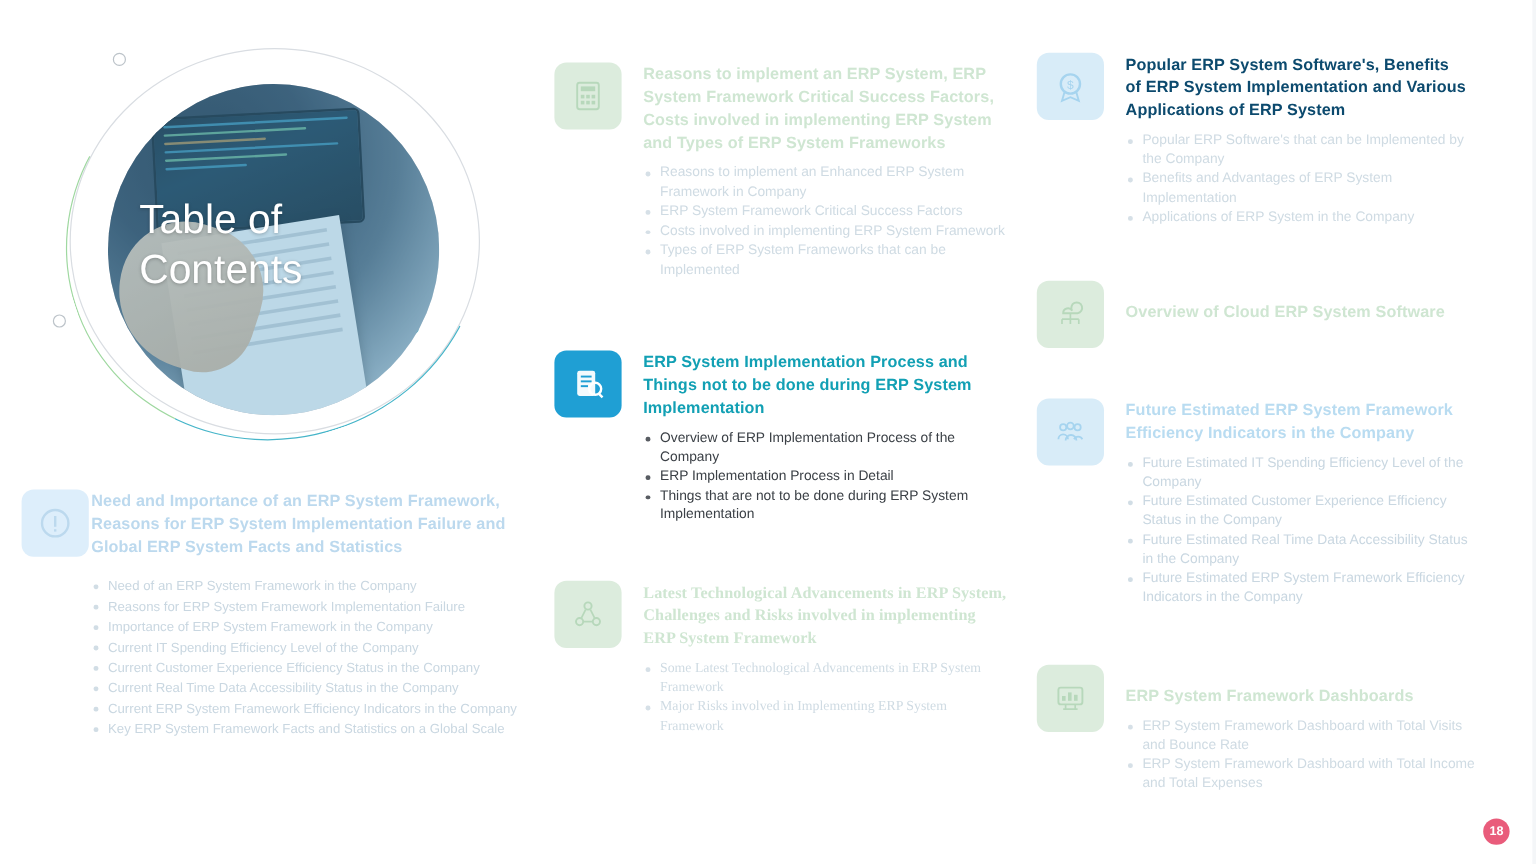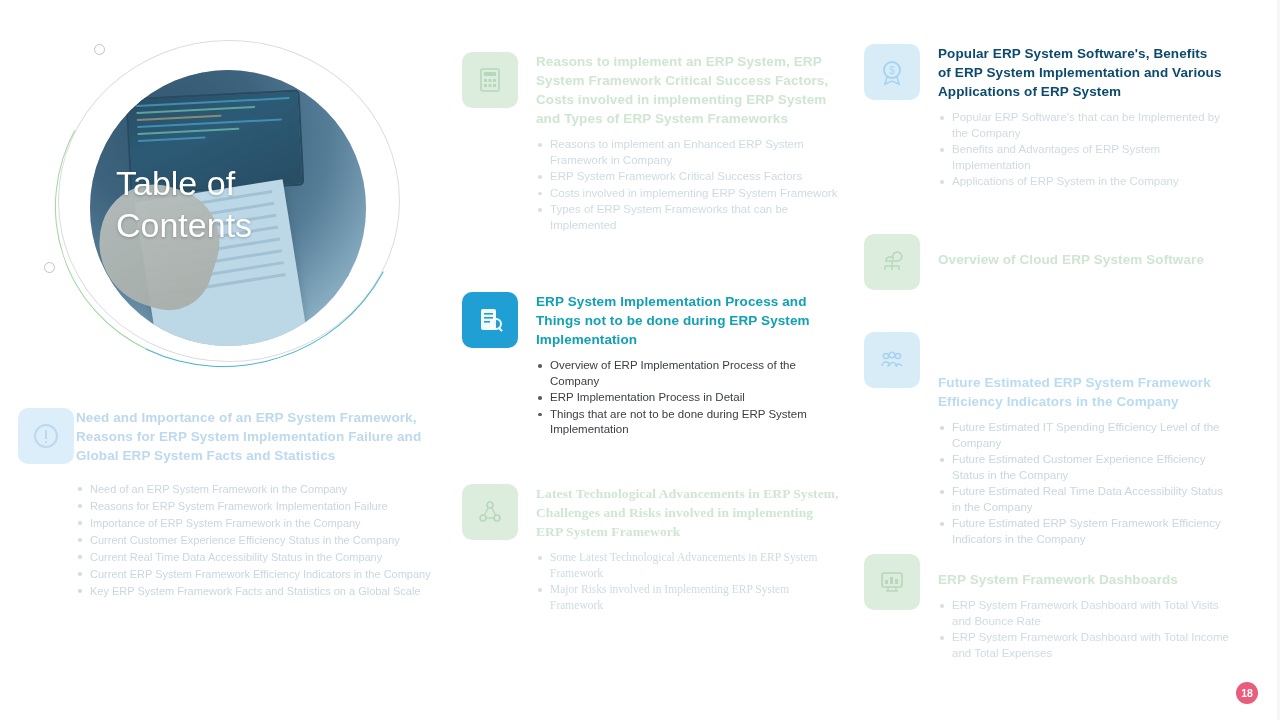--- a/index.html
+++ b/index.html
@@ -178,20 +178,21 @@
         <rect x="14" y="9" width="2" height="9" fill="#bcd9ee"></rect>
         <rect x="14" y="20" width="2" height="2" fill="#bcd9ee"></rect>
       </svg>
     </div>
     <div class="body">
       <h3>Need and Importance of an ERP System Framework, Reasons for ERP System Implementation Failure and Global ERP System Facts and Statistics</h3>
       <ul>
         <li>Need of an ERP System Framework in the Company</li>
         <li>Reasons for ERP System Framework Implementation Failure</li>
         <li>Importance of ERP System Framework in the Company</li>
+        <li>Current IT Spending Efficiency Level of the Company</li>
         <li>Current Customer Experience Efficiency Status in the Company</li>
         <li>Current Real Time Data Accessibility Status in the Company</li>
         <li>Current ERP System Framework Efficiency Indicators in the Company</li>
         <li>Key ERP System Framework Facts and Statistics on a Global Scale</li>
       </ul>
     </div>
   </div>
 
   <div class="block faded-green" style="left:462px;top:52px;width:380px;">
     <div class="icon">
@@ -296,21 +297,21 @@
     <div class="icon">
       <svg width="30" height="30" viewBox="0 0 30 30">
         <circle cx="9" cy="11" r="2.6" fill="none" stroke="#a6d4ef" stroke-width="1.5"></circle>
         <circle cx="15" cy="10" r="2.8" fill="none" stroke="#a6d4ef" stroke-width="1.5"></circle>
         <circle cx="21" cy="11" r="2.6" fill="none" stroke="#a6d4ef" stroke-width="1.5"></circle>
         <path d="M5 21a4 4 0 0 1 8 0" fill="none" stroke="#a6d4ef" stroke-width="1.5"></path>
         <path d="M11 22a4.5 4.5 0 0 1 9 0" fill="none" stroke="#a6d4ef" stroke-width="1.5"></path>
         <path d="M18 21a4 4 0 0 1 7 0" fill="none" stroke="#a6d4ef" stroke-width="1.5"></path>
       </svg>
     </div>
-    <div class="body" style="width:286px;margin-top:41px;">
+    <div class="body" style="width:286px;">
       <h3>Future Estimated ERP System Framework Efficiency Indicators in the Company</h3>
       <ul>
         <li>Future Estimated IT Spending Efficiency Level of the Company</li>
         <li>Future Estimated Customer Experience Efficiency Status in the Company</li>
         <li>Future Estimated Real Time Data Accessibility Status in the Company</li>
         <li>Future Estimated ERP System Framework Efficiency Indicators in the Company</li>
       </ul>
     </div>
   </div>
 

